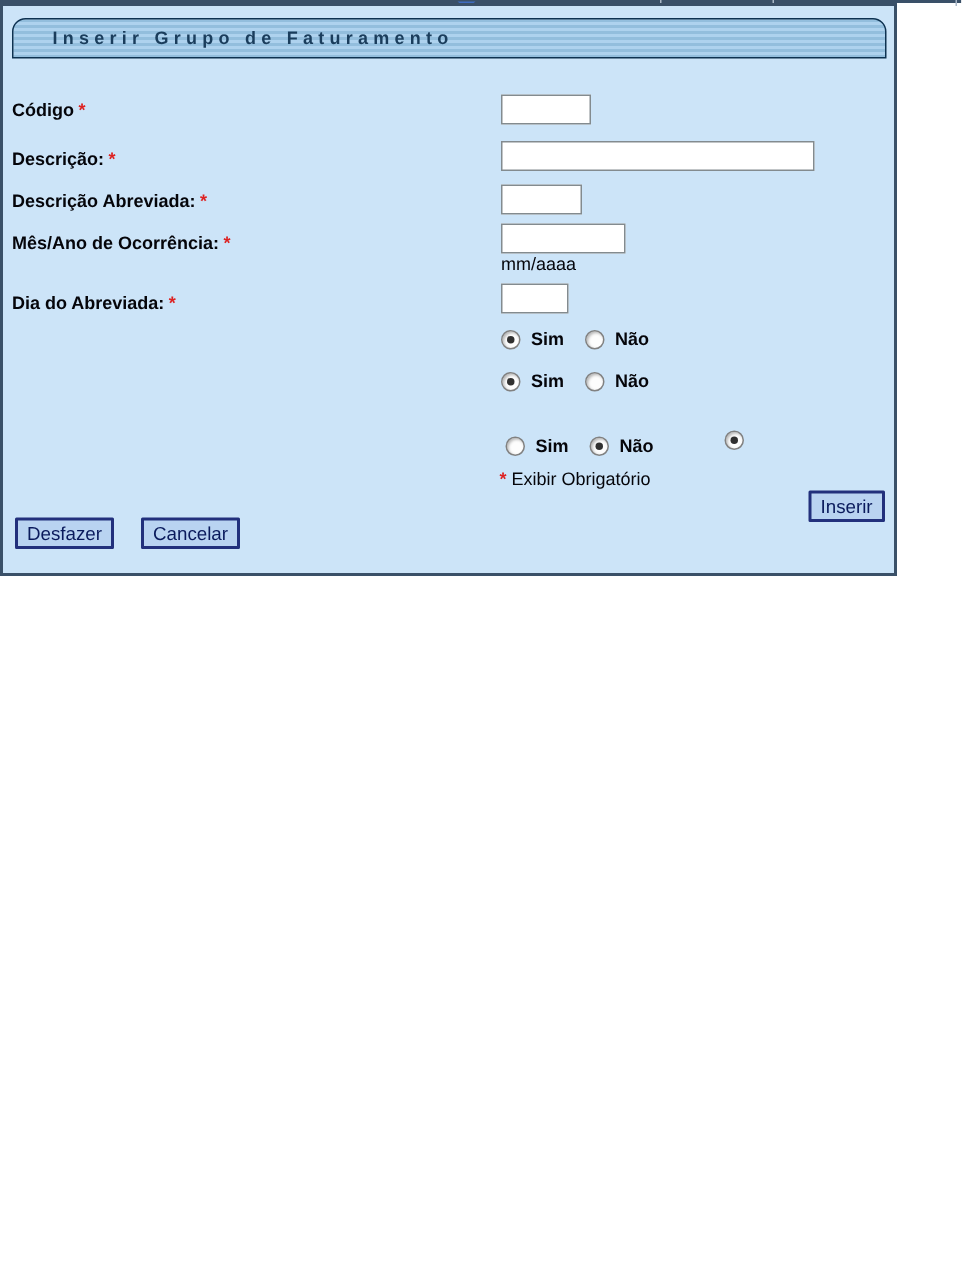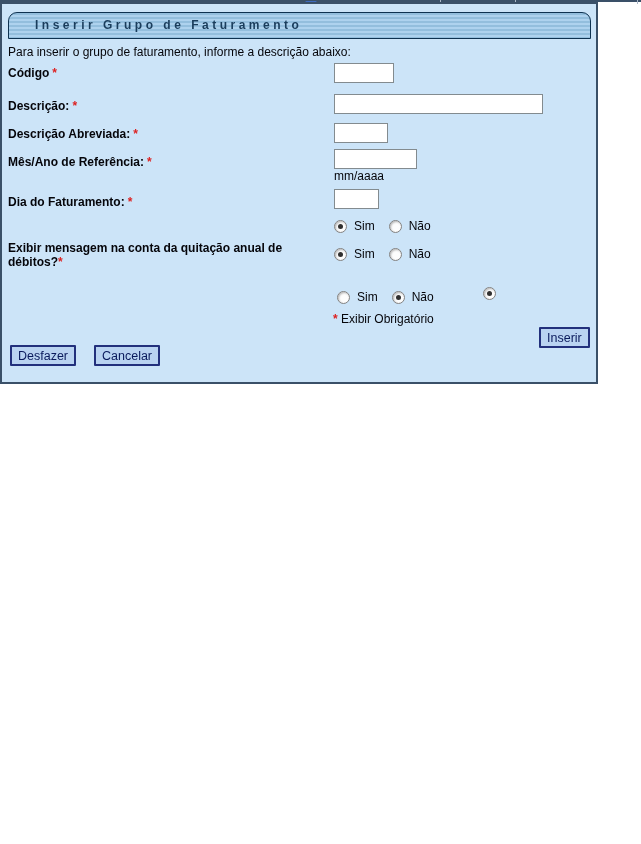--- a/index.html
+++ b/index.html
@@ -56,21 +56,21 @@
   .radiogroup{position:absolute;display:flex;align-items:center}
   .rd{
     appearance:none;-webkit-appearance:none;width:13px;height:13px;border-radius:50%;
     background:#fdfdfd;border:1px solid #818181;margin:0;position:relative;
     box-shadow:inset 1px 1px 2px rgba(0,0,0,.28);cursor:pointer;flex:0 0 auto;
   }
   .rd:checked::after{
     content:"";position:absolute;left:3px;top:3px;width:5px;height:5px;
     border-radius:50%;background:#303030;
   }
-  .optlbl{font-weight:normal;margin:0 14px 0 7px}
+  .optlbl{font-weight:bold;margin:0 14px 0 7px}
   .optlbl.last{margin-right:0}
   .rd.lone{position:absolute}
   .note{position:absolute;line-height:14px}
   .note .star{color:var(--required-red);font-weight:bold}
   .btn{
     position:absolute;height:21px;background:var(--button-bg);
     border:2px solid var(--button-border);color:var(--button-text);
     font:12.5px "Liberation Sans",sans-serif;padding:0 6px;cursor:pointer;border-radius:1px;margin-top:23px;
   }
 </style>
@@ -84,58 +84,54 @@
   <span class="tick" style="left:515px"></span>
   <span class="tick" style="left:637px"></span>
   <div class="arrow-icon"></div>
 
   <div class="panel"></div>
 
   <div class="titlebar">
     <span>Inserir Grupo de Faturamento</span>
   </div>
 
-  <div class="intro">Para inserir o grupo de faturamento, informe a descrição abaixo:</div>
 
   <div class="lbl" style="left:8px;top:66px">
     <span>Código</span><span class="req">*</span>
   </div>
   <input class="txt" style="left: 334px; top: 63px; width: 60px;" value="">
 
   <div class="lbl" style="left:8px;top:99px">
     <span>Descrição:</span><span class="req">*</span>
   </div>
   <input class="txt" style="left: 334px; top: 94px; width: 209px;" value="">
 
   <div class="lbl" style="left:8px;top:127px">
     <span>Descrição Abreviada:</span><span class="req">*</span>
   </div>
   <input class="txt" style="left: 334px; top: 123px; width: 54px;" value="">
 
   <div class="lbl" style="left:8px;top:155px">
-    <span>Mês/Ano de Referência:</span><span class="req">*</span>
+    <span>Mês/Ano de Ocorrência:</span><span class="req">*</span>
   </div>
   <input class="txt" style="left: 334px; top: 149px; width: 83px;" value="">
   <div class="hint" style="left:334px;top:170px">mm/aaaa</div>
 
   <div class="lbl" style="left:8px;top:195px">
-    <span>Dia do Faturamento:</span><span class="req">*</span>
+    <span>Dia do Abreviada:</span><span class="req">*</span>
   </div>
   <input class="txt" style="left: 334px; top: 189px; width: 45px;" value="">
 
   <div class="radiogroup" style="left:334px;top:219px">
     <input type="radio" name="venc" class="rd" checked="" style="">
     <span class="optlbl">Sim</span>
     <input type="radio" name="venc" class="rd" style="">
     <span class="optlbl last">Não</span>
   </div>
 
-  <div class="lbl wrap" style="left:8px;top:241px">
-    <span>Exibir mensagem na conta da quitação anual de débitos?</span><span class="req tight">*</span>
-  </div>
   <div class="radiogroup" style="left:334px;top:247px">
     <input type="radio" name="exibir" class="rd" checked="" style="">
     <span class="optlbl">Sim</span>
     <input type="radio" name="exibir" class="rd" style="">
     <span class="optlbl last">Não</span>
   </div>
 
   <div class="radiogroup" style="left:337px;top:290px">
     <input type="radio" name="informar" class="rd" style="">
     <span class="optlbl">Sim</span>

